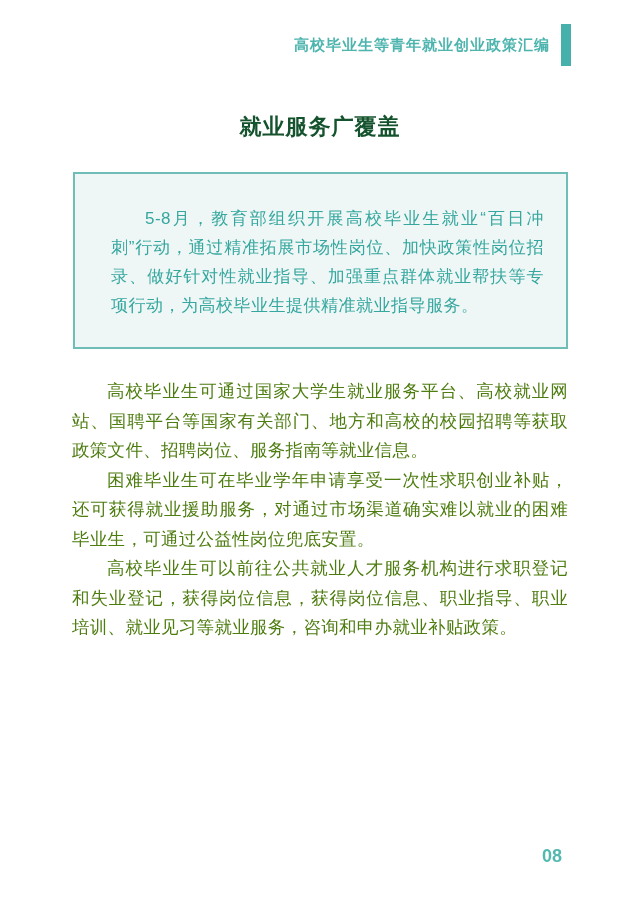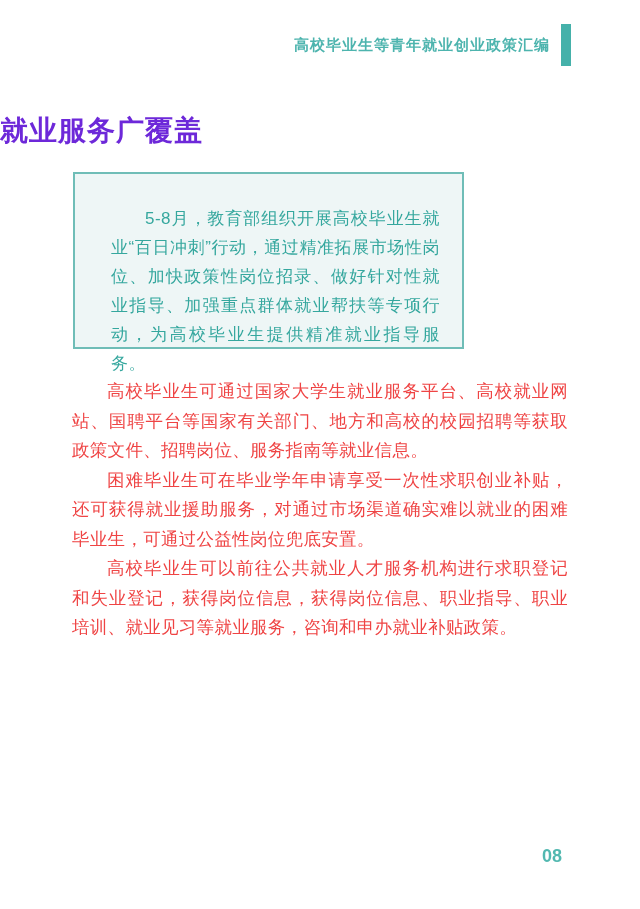--- a/index.html
+++ b/index.html
@@ -45,33 +45,34 @@
     height: 42px;
     background: #45b1aa;
   }
 
   
   .page-title {
     position: absolute;
     top: 112px;
     left: 0;
     width: 100%;
-    color: #6d28d9;
-    font-size: 28px;
+    text-align: center;
+    color: #14532d;
+    font-size: 22px;
     font-weight: bold;
     letter-spacing: 1px;
     margin: 0;
   }
 
   
   .highlight-box {
     position: absolute;
     left: 73px;
     top: 172px;
-    width: 391px;
+    width: 495px;
     height: 177px;
     box-sizing: border-box;
     border: 2px solid #6fbdb7;
     background: #eef6f6;
     padding: 30px 22px 0 36px;
   }
   .highlight-box p {
     margin: 0;
     color: #35a79e;
     font-size: 17px;
@@ -84,21 +85,21 @@
 
   
   .body-text {
     position: absolute;
     left: 72px;
     top: 377px;
     width: 496px;
   }
   .body-text p {
     margin: 0;
-    color: #ef4444;
+    color: #4d7c0f;
     font-size: 17.5px;
     font-weight: 500;
     line-height: 29.5px;
     text-indent: 2em;
     text-align: justify;
     letter-spacing: 0.3px;
   }
 
   
   .page-number {

